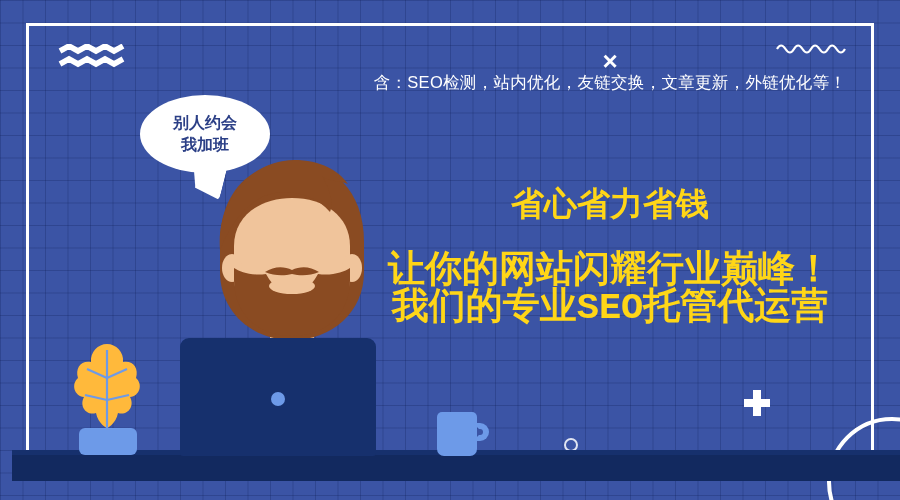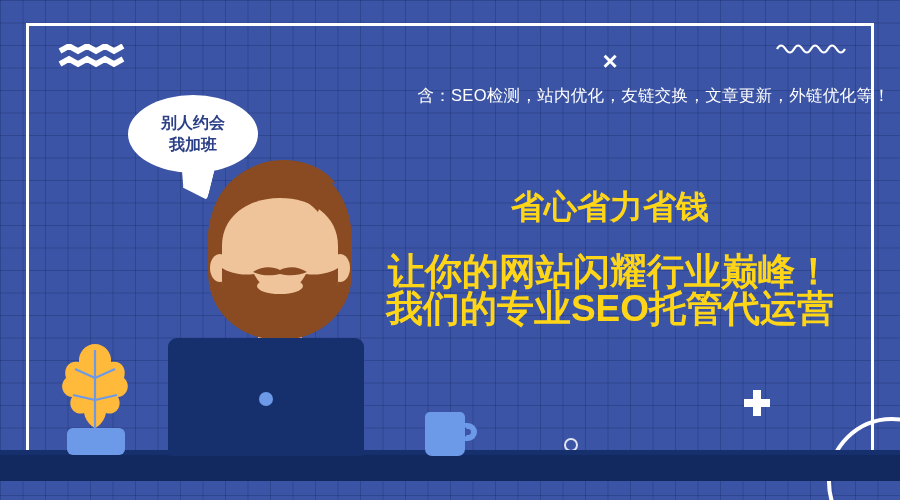--- a/index.html
+++ b/index.html
@@ -67,42 +67,42 @@
   }
   #main-title {
     color:#ffffff;
     font-size:43px;
     font-weight:bold;
     letter-spacing:1px;
     line-height:1.1;
     white-space:nowrap;
   }
   #subtitle {
-    margin-top:14px;
+    margin-top:1px;
     color:#ffffff;
     font-size:16.5px;
     letter-spacing:.3px;
     white-space:nowrap;
-    text-align:right;
   }
   #slogans {
     position:absolute; left:330px; top:190px; width:560px;
     text-align:center;
   }
   .slogan {
     color:#ffd617;
     font-weight:bold;
     white-space:nowrap;
+    font-family:Liberation Mono, monospace;
   }
   .slogan.s0 { font-size:33px; line-height:1; margin-bottom:30px; }
   .slogan.s1 { font-size:37px; line-height:1; margin-bottom:28px; letter-spacing:0px; }
   .slogan.s2 { font-size:37px; line-height:1; letter-spacing:0px; }
 
   
-  #illustration { position:absolute; left:0; top:0; width:520px; height:484px; }
+  #illustration { position:absolute; left:12px; top:0; width:520px; height:484px; }
 
   
   #speech-bubble {
     position:absolute; left:128px; top:95px;
     width:130px; height:78px;
     background:#ffffff;
     border-radius:50%/50%;
     display:flex; flex-direction:column;
     align-items:center; justify-content:center;
     z-index:6;

